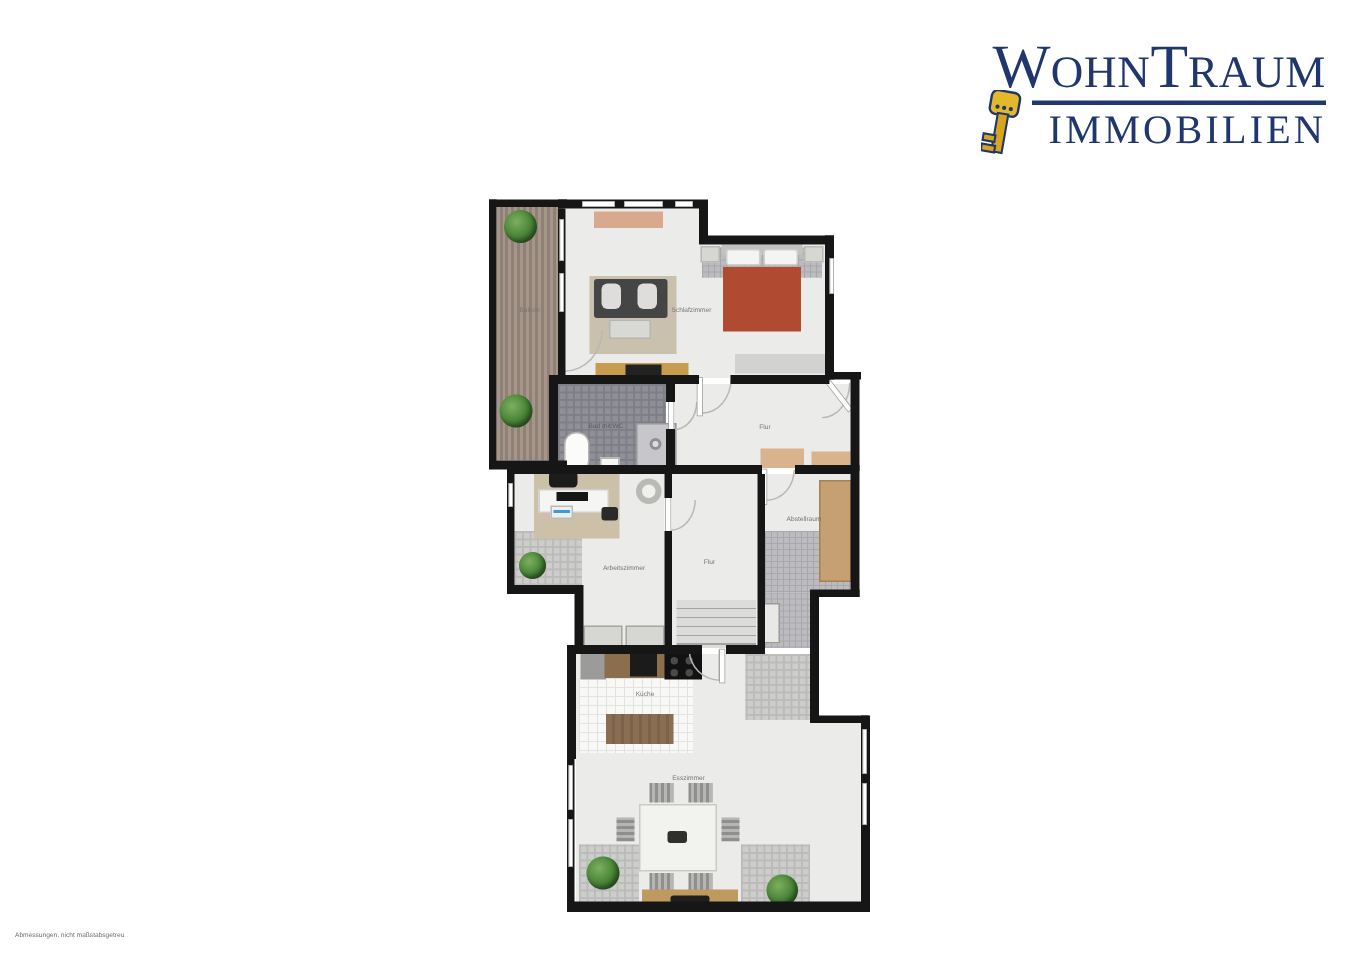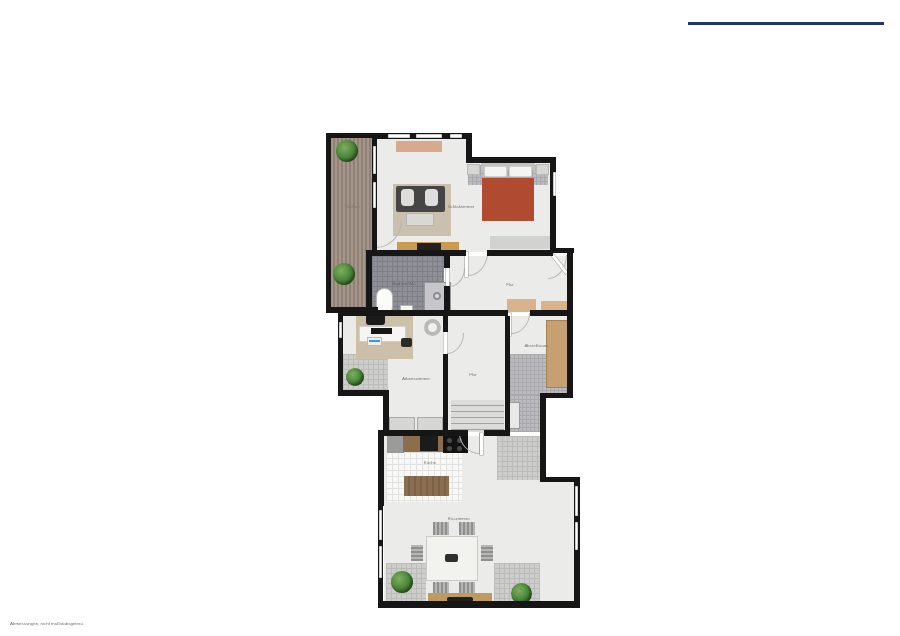--- a/index.html
+++ b/index.html
@@ -42,21 +42,40 @@
             transform:translate(-50%,-50%) scale(.55); transform-origin:center; }
   #watermark { position:absolute; left:10px; top:619px; font-size:8px; color:#6f6f6f; white-space:nowrap;
                transform:scale(.55); transform-origin:left center; z-index:50; }
 </style>
 </head>
 <body>
 
 <div id="canvas">
 
   <div id="logo">
+    <div class="brand">
+      <span class="ini">W</span><span class="rest">OHN</span><span class="ini">T</span><span class="rest">RAUM</span>
+    </div>
     <div class="rule"></div>
+    <div class="line2row">
+      <span class="keywrap">
+        <svg width="30" height="46" viewBox="0 0 30 46">
+          <g transform="rotate(10 15 23)">
+            <rect x="4" y="1" width="19" height="16" rx="4" fill="#e3b82a" stroke="#20376e" stroke-width="1.6"></rect>
+            <circle cx="9" cy="12" r="1.4" fill="#20376e"></circle>
+              <circle cx="13.5" cy="12" r="1.4" fill="#20376e"></circle>
+              <circle cx="18" cy="12" r="1.4" fill="#20376e"></circle>
+            <rect x="10" y="16" width="7" height="26" fill="#d9a51c" stroke="#20376e" stroke-width="1.4"></rect>
+            <rect x="3" y="31" width="8" height="4.5" fill="#d9a51c" stroke="#20376e" stroke-width="1.4"></rect>
+            <rect x="3" y="38" width="9" height="4.5" fill="#d9a51c" stroke="#20376e" stroke-width="1.4"></rect>
+          </g>
+        </svg>
+      </span>
+      <span class="line2">IMMOBILIEN</span>
+    </div>
   </div>
 
   <div class="fl deck" style="left:331px;top:138px;width:45px;height:169px;"></div>
   <div class="fl room-e" style="left:377px;top:139px;width:89px;height:113px;"></div>
   <div class="fl room-e" style="left:466px;top:163px;width:84px;height:89px;"></div>
   <div class="fl tiles-mid" style="left:468px;top:165px;width:80px;height:20px;"></div>
   <div class="fl room-e" style="left:450px;top:256px;width:117px;height:56px;"></div>
   <div class="fl tiles-dark" style="left:372px;top:256px;width:72px;height:56px;"></div>
   <div class="fl room-e" style="left:343px;top:316px;width:100px;height:76px;"></div>
   <div class="fl tiles-light" style="left:343px;top:354px;width:45px;height:38px;"></div>

